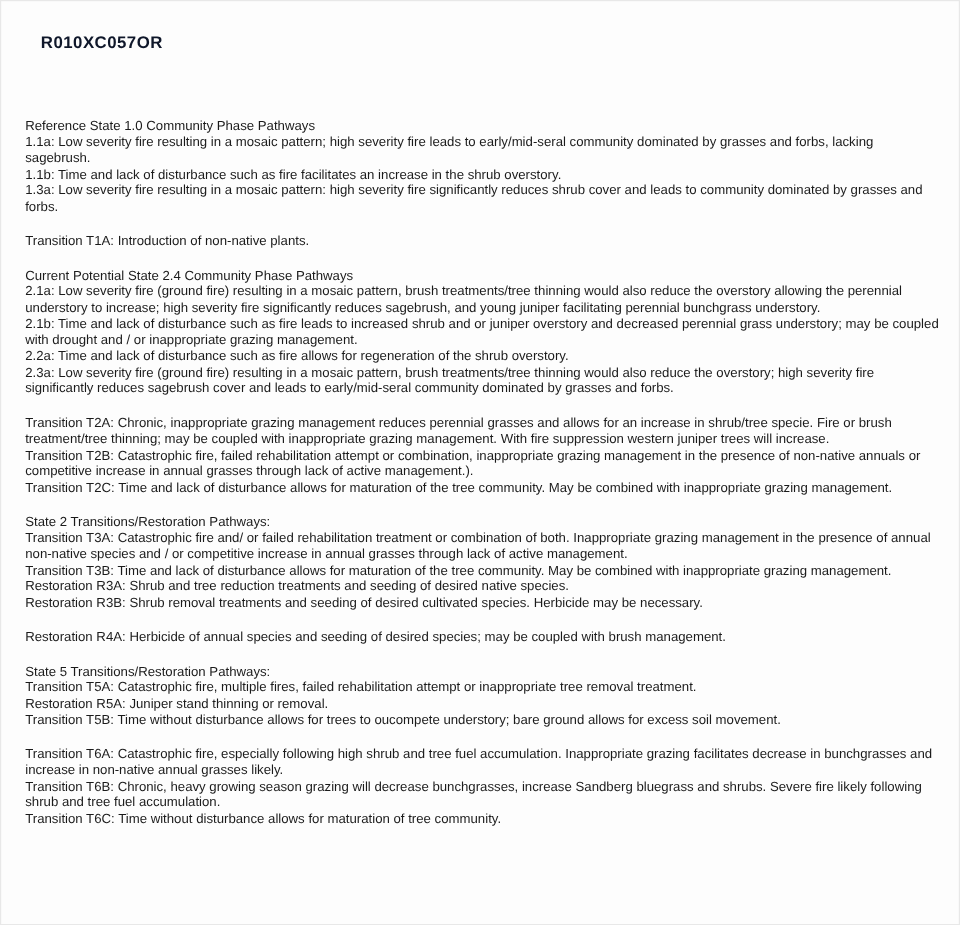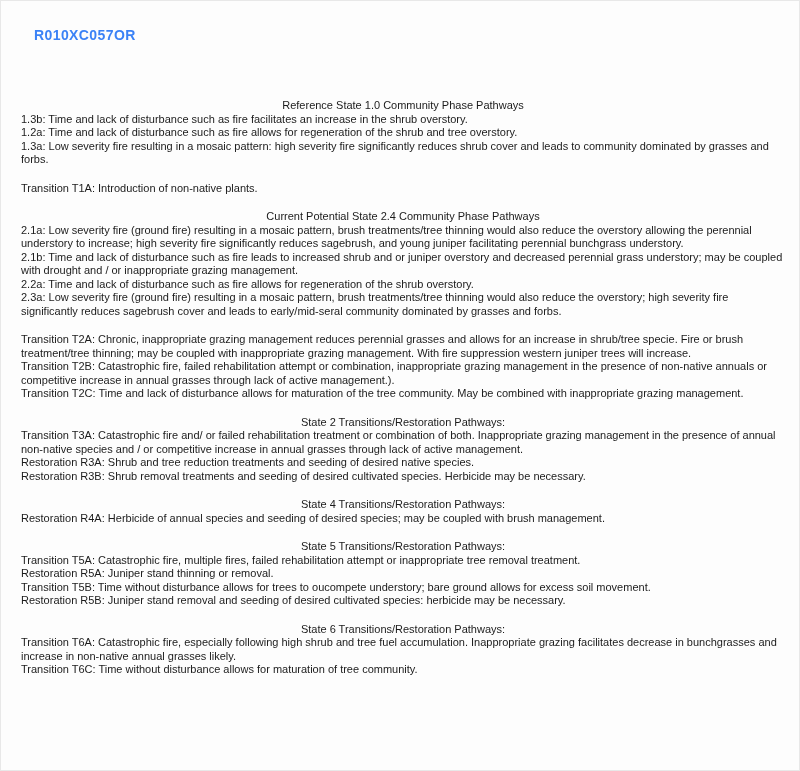--- a/index.html
+++ b/index.html
@@ -16,82 +16,80 @@
     border: 1px solid #e8e8e8;
     overflow: hidden;
     font-family: "Liberation Sans", sans-serif;
     color: #1b1b1b;
   }
   .doc-title {
     font-size: 14px;
     font-weight: bold;
     letter-spacing: 0.4px;
     margin: 26px 0 0 33px;
-    color: #3b82f6;
+    color: #0f172a;
   }
   .doc-body {
     margin: 56px 14px 0 20px;
     font-size: 11px;
     line-height: 13.5px;
   }
   .section {
     margin: 0 0 15px 0;
   }
   .doc-body p {
     margin: 0;
     padding: 0;
   }
   .section-heading {
     font-weight: normal;
-    text-align: center;
   }
 </style>
 </head>
 <body>
 
 <div class="page">
   <h1 class="doc-title">R010XC057OR</h1>
   <div class="doc-body">
       <div class="section">
         <p class="section-heading">Reference State 1.0 Community Phase Pathways</p>
-        <p>1.3b: Time and lack of disturbance such as fire facilitates an increase in the shrub overstory.</p>
-        <p>1.2a: Time and lack of disturbance such as fire allows for regeneration of the shrub and tree overstory.</p>
+        <p>1.1a: Low severity fire resulting in a mosaic pattern; high severity fire leads to early/mid-seral community dominated by grasses and forbs, lacking sagebrush.</p>
+        <p>1.1b: Time and lack of disturbance such as fire facilitates an increase in the shrub overstory.</p>
         <p>1.3a: Low severity fire resulting in a mosaic pattern: high severity fire significantly reduces shrub cover and leads to community dominated by grasses and forbs.</p>
       </div>
       <div class="section">
         <p>Transition T1A: Introduction of non-native plants.</p>
       </div>
       <div class="section">
         <p class="section-heading">Current Potential State 2.4 Community Phase Pathways</p>
         <p>2.1a: Low severity fire (ground fire) resulting in a mosaic pattern, brush treatments/tree thinning would also reduce the overstory allowing the perennial understory to increase; high severity fire significantly reduces sagebrush, and young juniper facilitating perennial bunchgrass understory.</p>
         <p>2.1b: Time and lack of disturbance such as fire leads to increased shrub and or juniper overstory and decreased perennial grass understory; may be coupled with drought and / or inappropriate grazing management.</p>
         <p>2.2a: Time and lack of disturbance such as fire allows for regeneration of the shrub overstory.</p>
         <p>2.3a: Low severity fire (ground fire) resulting in a mosaic pattern, brush treatments/tree thinning would also reduce the overstory; high severity fire significantly reduces sagebrush cover and leads to early/mid-seral community dominated by grasses and forbs.</p>
       </div>
       <div class="section">
         <p>Transition T2A: Chronic, inappropriate grazing management reduces perennial grasses and allows for an increase in shrub/tree specie. Fire or brush treatment/tree thinning; may be coupled with inappropriate grazing management.  With fire suppression western juniper trees will increase.</p>
         <p>Transition T2B: Catastrophic fire, failed rehabilitation attempt or combination, inappropriate grazing management in the presence of non-native annuals or competitive increase in annual grasses through lack of active management.).</p>
         <p>Transition T2C: Time and lack of disturbance allows for maturation of the tree community. May be combined with inappropriate grazing management.</p>
       </div>
       <div class="section">
         <p class="section-heading">State 2 Transitions/Restoration Pathways:</p>
         <p>Transition T3A: Catastrophic fire and/ or failed rehabilitation treatment or combination of both. Inappropriate grazing management in the presence of annual non-native species and / or competitive increase in annual grasses through lack of active management.</p>
+        <p>Transition T3B: Time and lack of disturbance allows for maturation of the tree community. May be combined with inappropriate grazing management.</p>
         <p>Restoration R3A: Shrub and tree reduction treatments and seeding of desired native species.</p>
         <p>Restoration R3B: Shrub removal treatments and seeding of desired cultivated species. Herbicide may be necessary.</p>
       </div>
       <div class="section">
-        <p class="section-heading">State 4 Transitions/Restoration Pathways:</p>
         <p>Restoration R4A: Herbicide of annual species and seeding of desired species; may be coupled with brush management.</p>
       </div>
       <div class="section">
         <p class="section-heading">State 5 Transitions/Restoration Pathways:</p>
         <p>Transition T5A: Catastrophic fire, multiple fires, failed rehabilitation attempt or inappropriate tree removal treatment.</p>
         <p>Restoration R5A: Juniper stand thinning or removal.</p>
         <p>Transition T5B: Time without disturbance allows for trees to oucompete understory; bare ground allows for excess soil movement.</p>
-        <p>Restoration R5B: Juniper stand removal and seeding of desired cultivated species: herbicide may be necessary.</p>
       </div>
       <div class="section">
-        <p class="section-heading">State 6 Transitions/Restoration Pathways:</p>
         <p>Transition T6A: Catastrophic fire, especially following high shrub and tree fuel accumulation. Inappropriate grazing facilitates decrease in bunchgrasses and increase in non-native annual grasses likely.</p>
+        <p>Transition T6B: Chronic, heavy growing season grazing will decrease bunchgrasses, increase Sandberg bluegrass and shrubs. Severe fire likely following shrub and tree fuel accumulation.</p>
         <p>Transition T6C: Time without disturbance allows for maturation of tree community.</p>
       </div>
     </div>
 </div>
 
 </body></html>

